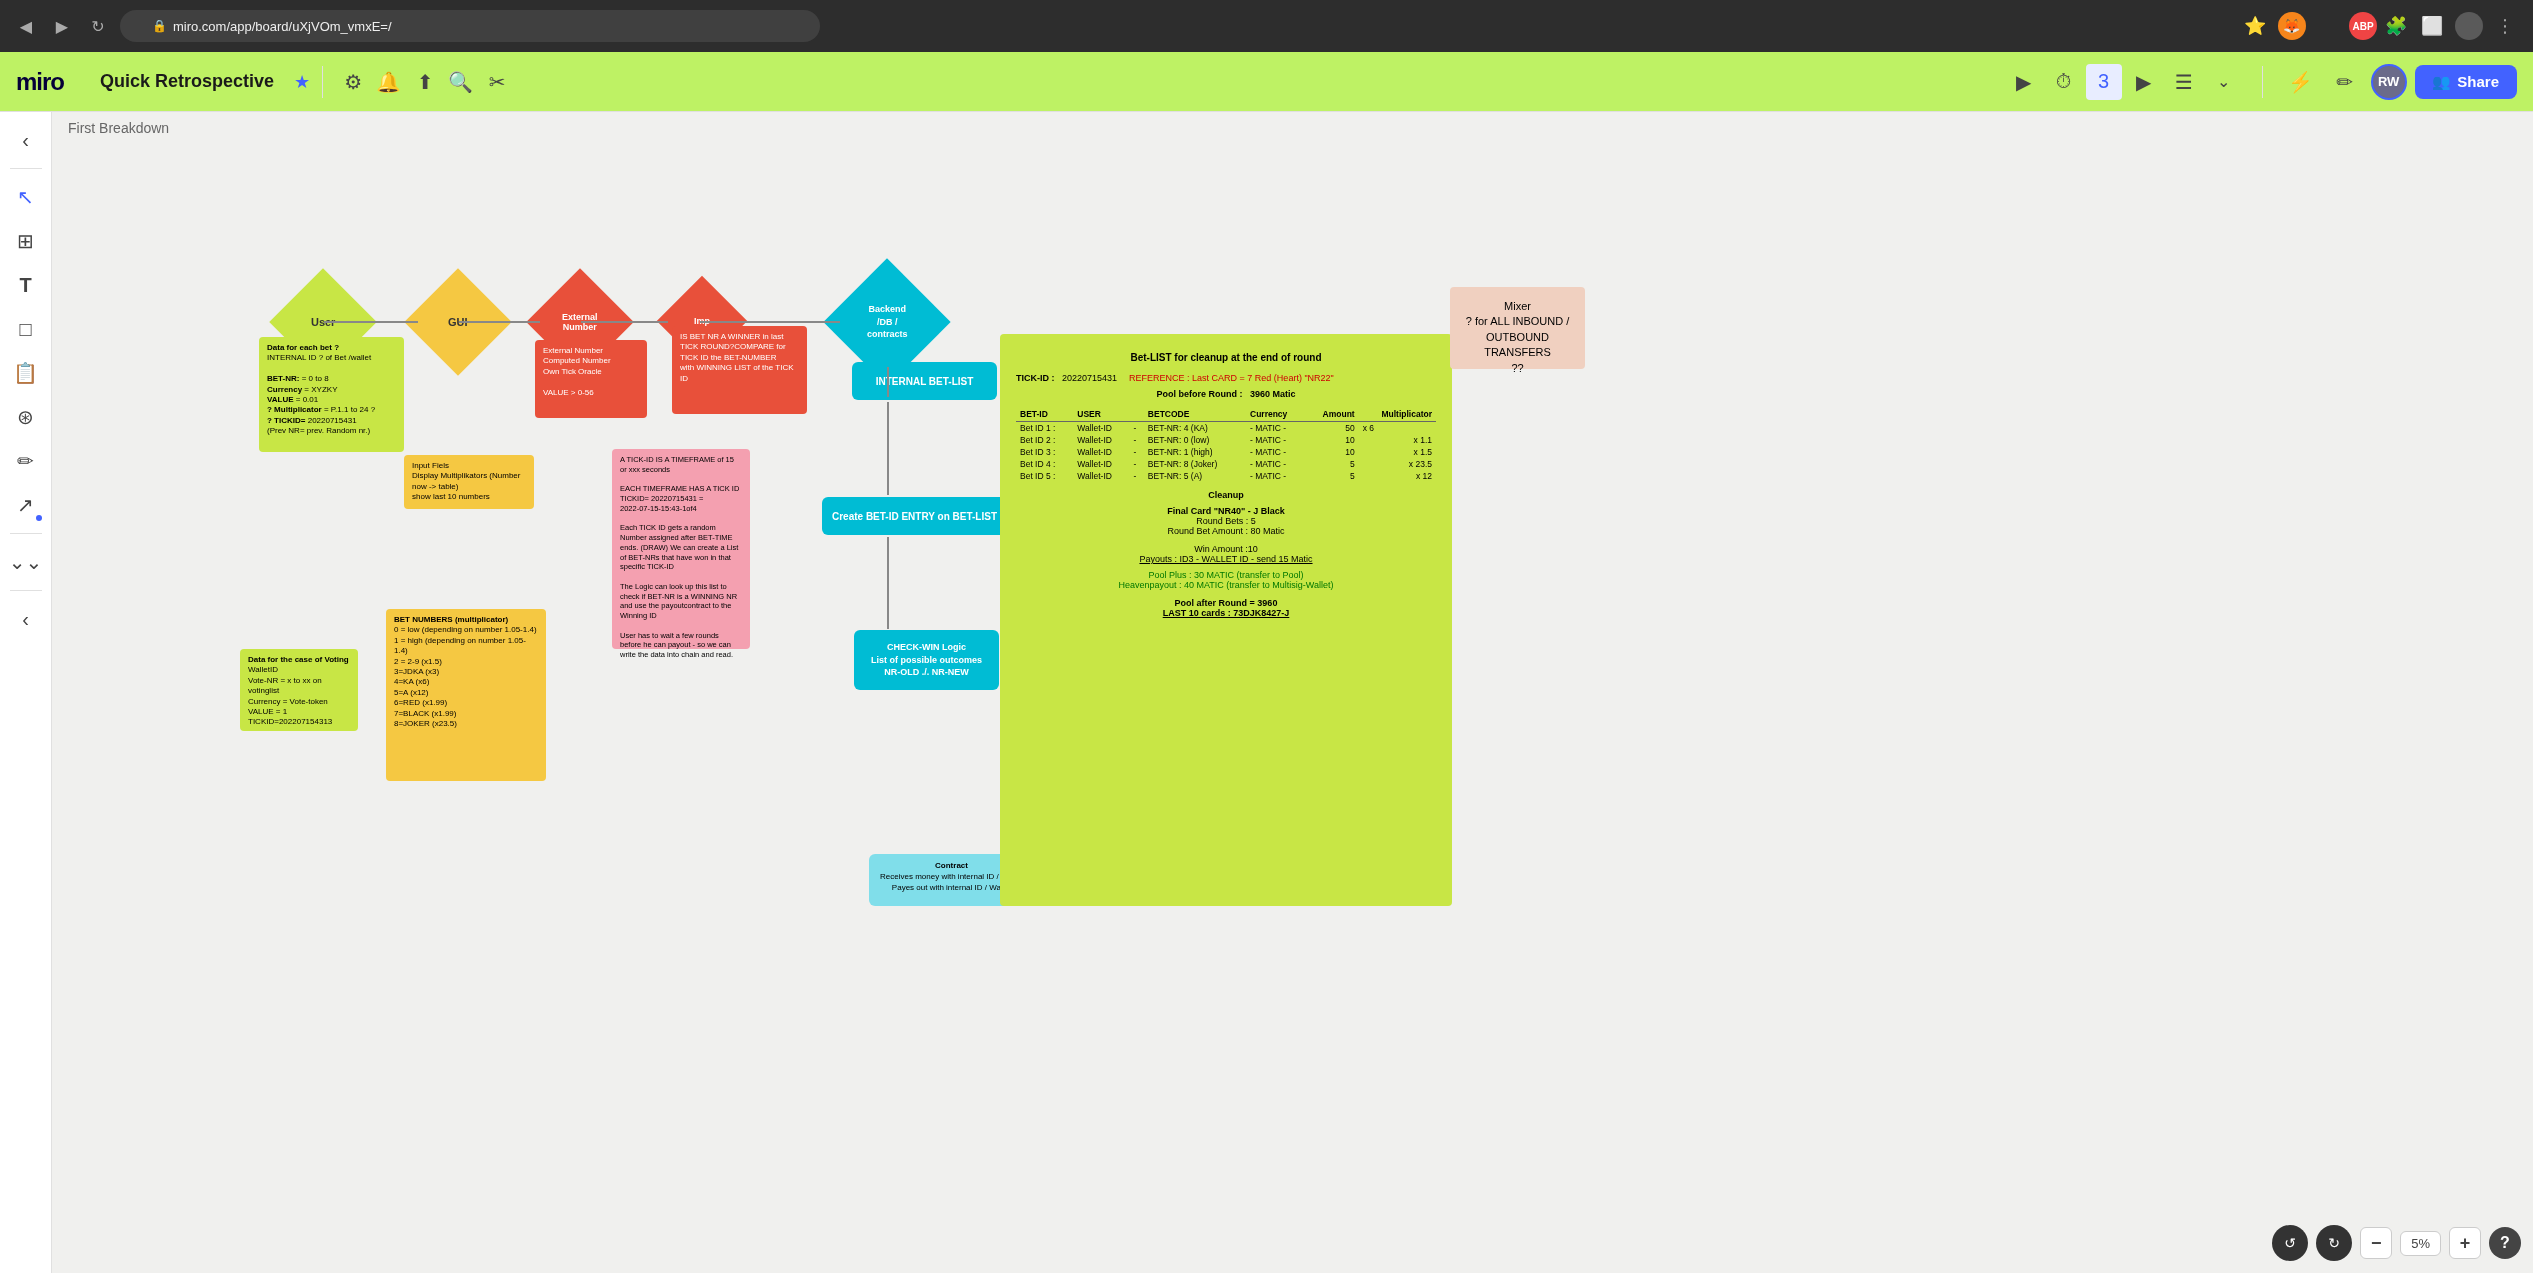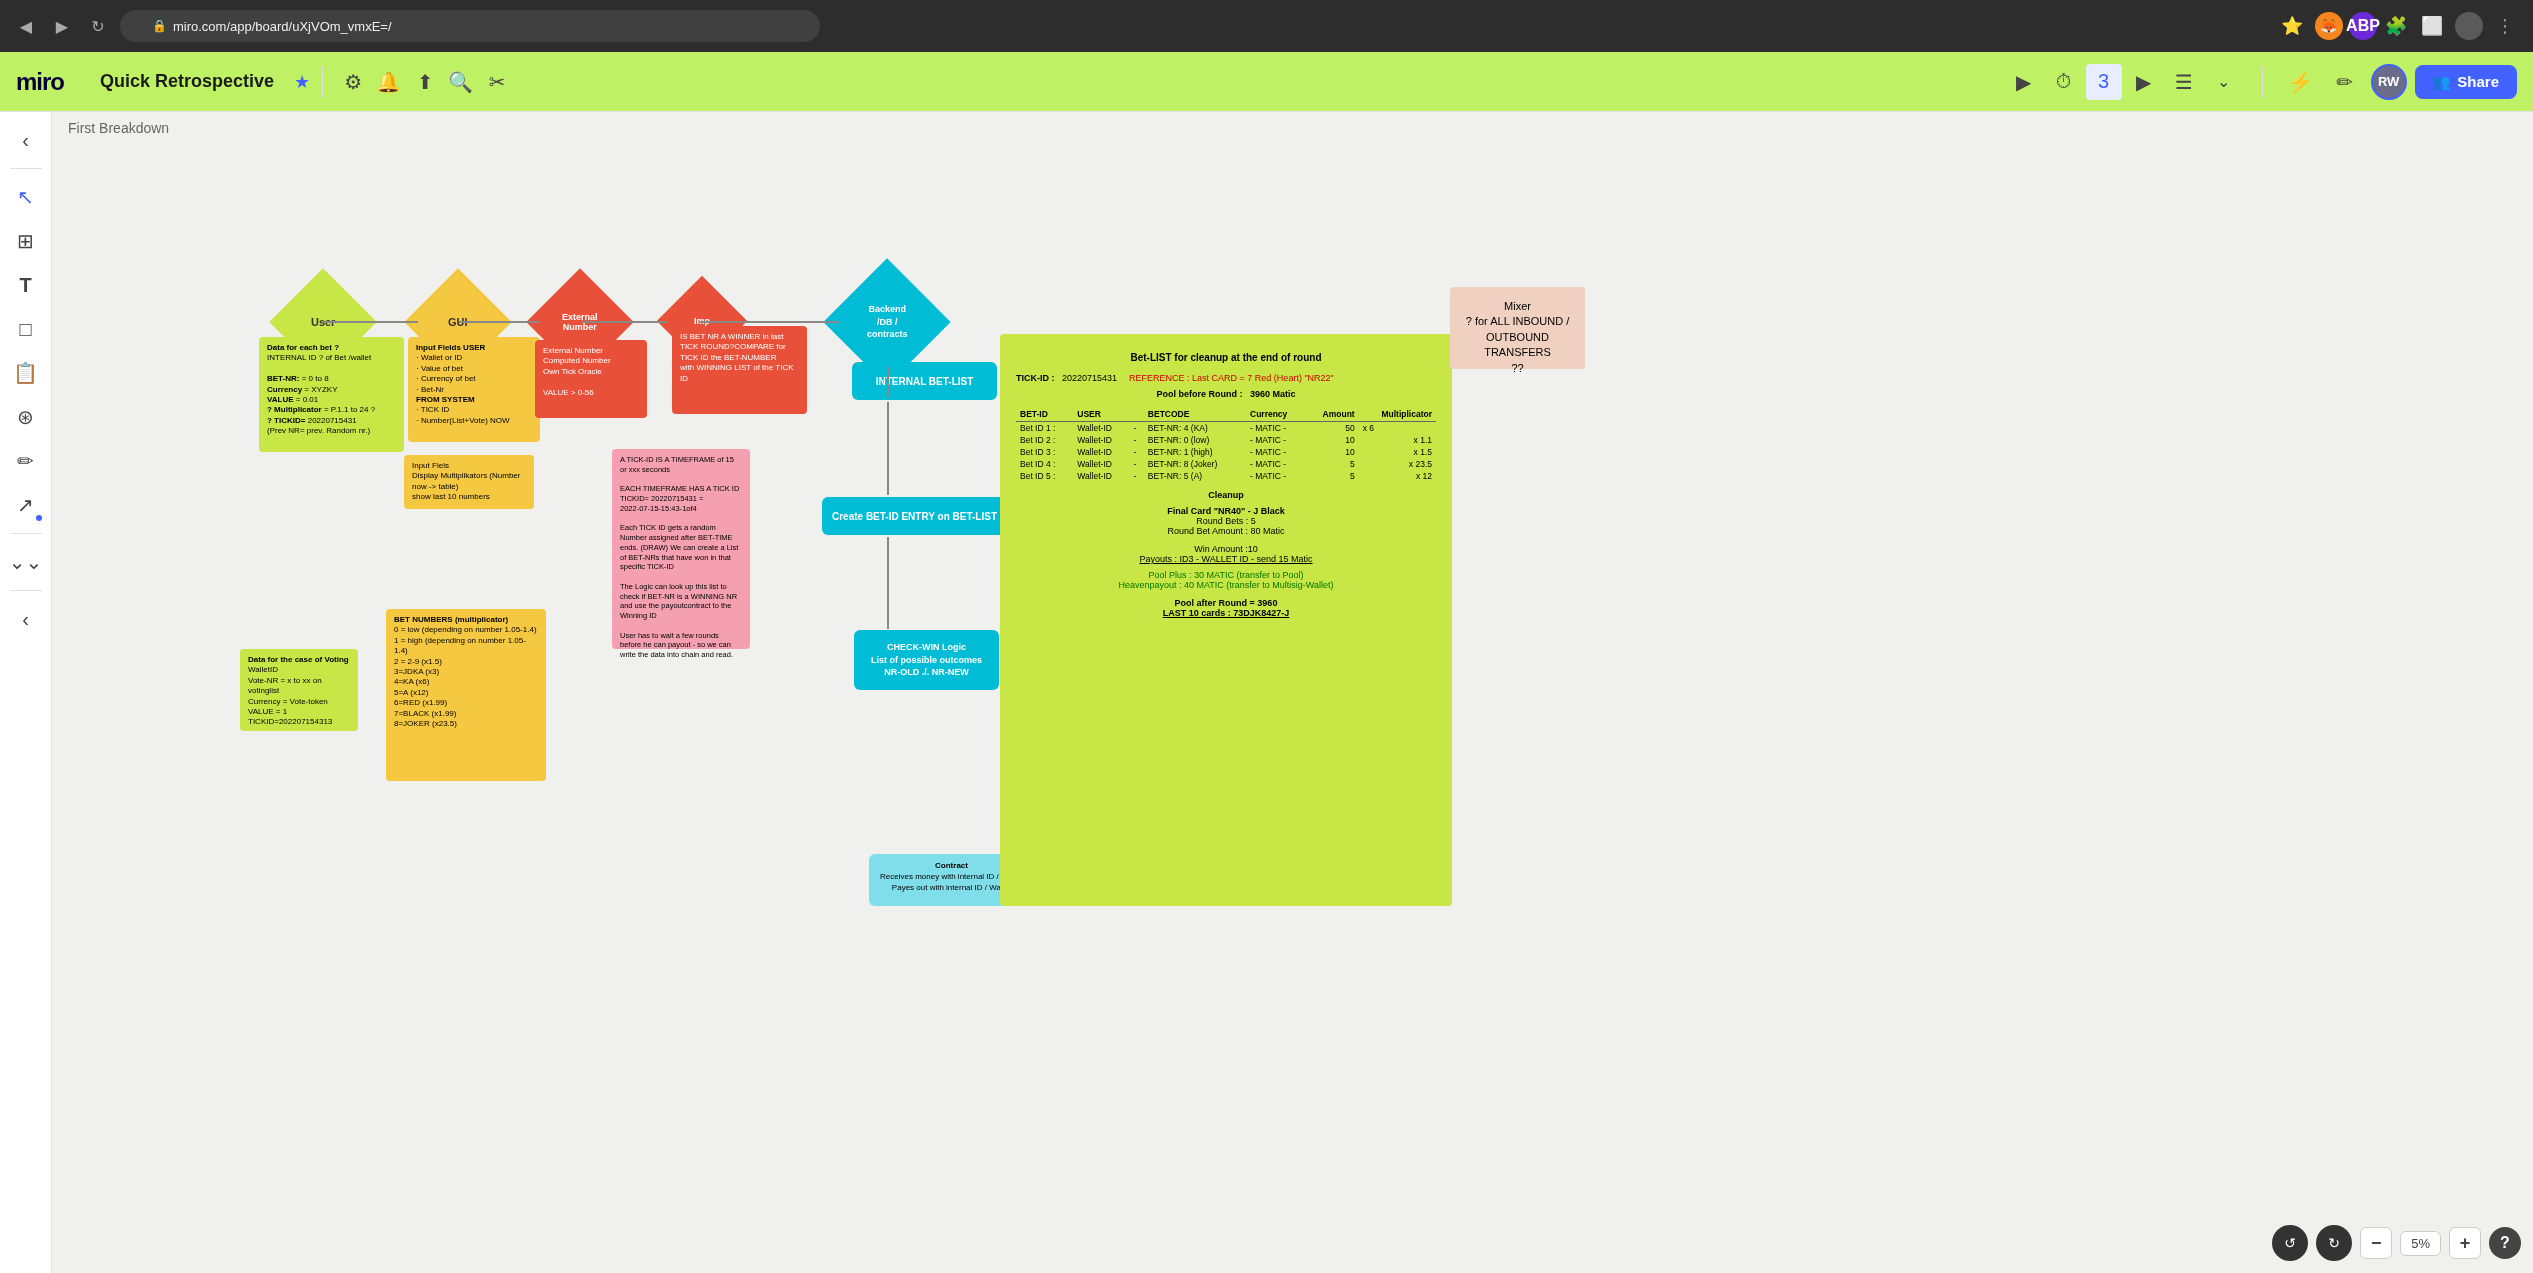--- a/index.html
+++ b/index.html
@@ -29,21 +29,21 @@
       display: flex; align-items: center; gap: 8px;
     }
     .browser-actions { display: flex; gap: 6px; margin-left: auto; align-items: center; }
     .browser-action-btn {
       width: 32px; height: 32px; background: none; border: none;
       color: #aaa; cursor: pointer; font-size: 18px;
       display: flex; align-items: center; justify-content: center;
       border-radius: 4px;
     }
     .fox-icon { width: 28px; height: 28px; background: #f6851b; border-radius: 50%; display: flex; align-items: center; justify-content: center; color: white; font-size: 14px; }
-    .abp-icon { width: 28px; height: 28px; background: #6d28d9; border-radius: 50%; display: flex; align-items: center; justify-content: center; color: white; font-size: 16px; font-weight: bold; }
+    .abp-icon { width: 28px; height: 28px; background: #ef4444; border-radius: 50%; display: flex; align-items: center; justify-content: center; color: white; font-size: 10px; font-weight: bold; margin-left: 37px; }
     .ext-icon { width: 28px; height: 28px; background: none; border: none; color: #aaa; font-size: 18px; cursor: pointer; }
     .avatar-icon { width: 28px; height: 28px; background: #5a5a5a; border-radius: 50%; }
 
     
     .miro-toolbar {
       height: 60px;
       background: #bef264;
       display: flex;
       align-items: center;
       padding: 0 16px;
@@ -323,32 +323,20 @@
           INTERNAL ID ? of Bet /wallet<br><br>
           <strong>BET-NR:</strong> = 0 to 8<br>
           <strong>Currency</strong> = XYZKY<br>
           <strong>VALUE</strong> = 0.01<br>
           <strong>? Multiplicator</strong> = P.1.1 to 24 ?<br>
           <strong>? TICKID=</strong> 20220715431<br>
           (Prev NR= prev. Random nr.)
         </div>
       </div>
 
-      <div class="sticky" style="left:356px;top:225px;width:132px;height:105px;background:#f5c842;font-size:8px;">
-        <div>
-          <strong>Input Fields USER</strong><br>
-          · Wallet or ID<br>
-          · Value of bet<br>
-          · Currency of bet<br>
-          · Bet-Nr<br>
-          <strong>FROM SYSTEM</strong><br>
-          · TICK ID<br>
-          · Number(List+Vote) NOW
-        </div>
-      </div>
 
       <div class="sticky" style="left:483px;top:228px;width:112px;height:78px;background:#e8503a;font-size:8px;color:white;">
         <div>
           External Number<br>
           Computed Number<br>
           Own Tick Oracle<br><br>
           VALUE &gt; 0-56
         </div>
       </div>
 

